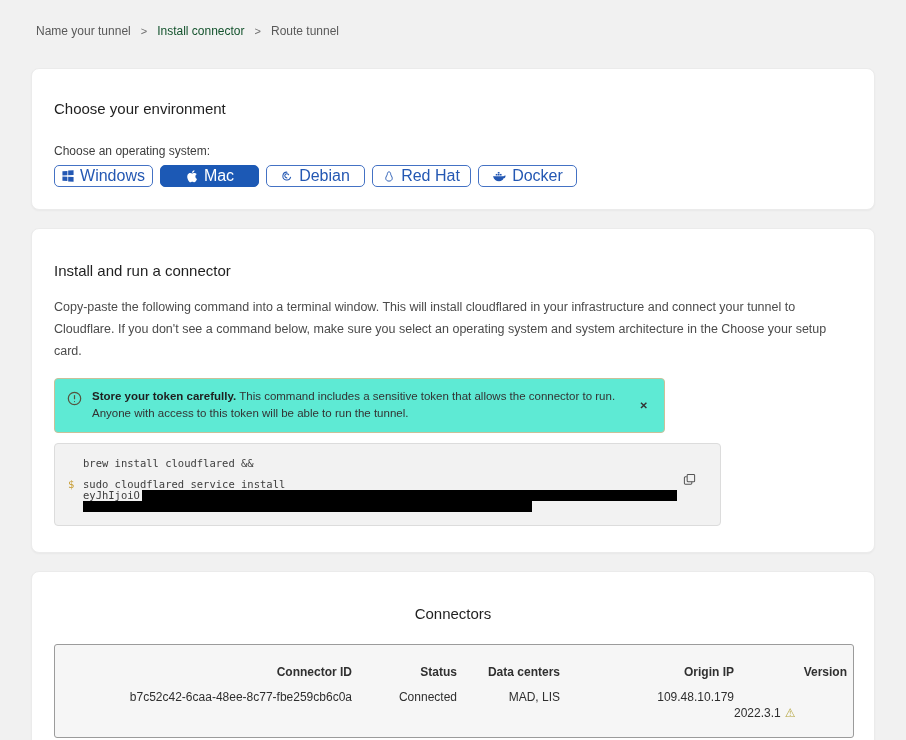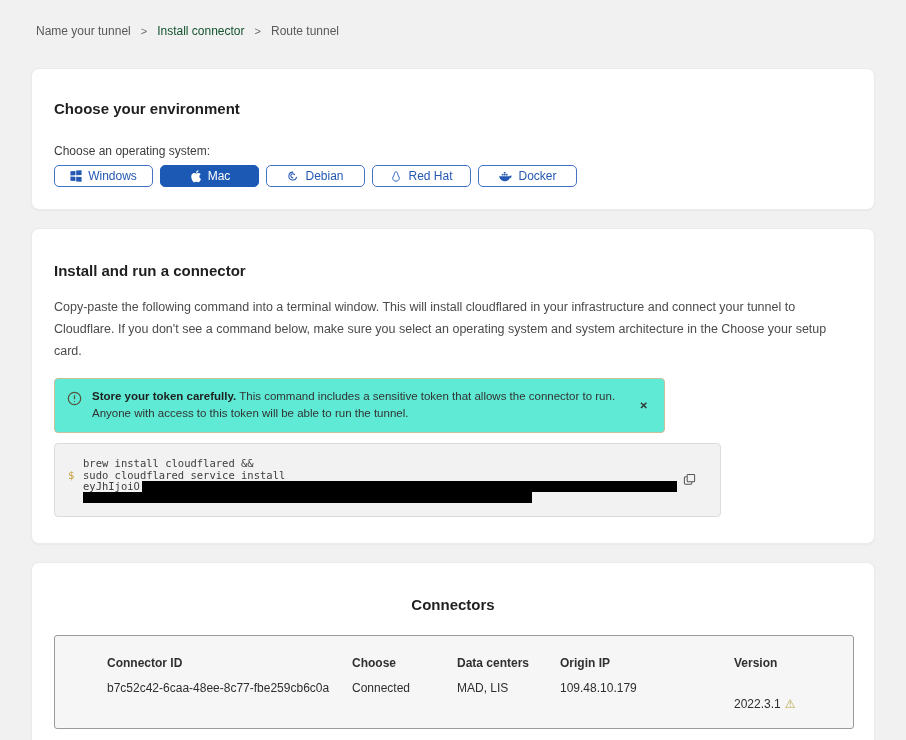--- a/index.html
+++ b/index.html
@@ -26,38 +26,38 @@
     width:844px;
     margin:0 0 0 31px;
     background:#ffffff;
     border:1px solid #ebebeb;
     border-radius:8px;
     box-shadow:0 1px 2px rgba(0,0,0,0.04);
     padding:0 22px;
   }
   .card-title {
     font-size:15px;
-    font-weight:bold;
+    font-weight:normal;
     color:#1f1f1f;
   }
 
   
   #env-card { margin-top:30px; padding-bottom:22px; }
   #env-card .card-title { padding-top:31px; }
   .os-label { margin-top:27px; font-size:12px; color:#3d3d3d; }
   .os-row { display:flex; gap:7px; margin-top:7px; }
   .os-btn {
     width:99px; height:22px;
     display:flex; align-items:center; justify-content:center; gap:6px;
     background:#ffffff;
     border:1px solid #4472c4;
     border-radius:5px;
     color:#2458b3;
     font-family:"Liberation Sans", sans-serif;
-    font-size:12px;
+    font-size:16px;
     cursor:pointer;
   }
   .os-btn svg { display:block; }
   .os-btn.selected {
     background:#1c59b5;
     border-color:#1c59b5;
     color:#ffffff;
   }
 
   
@@ -104,21 +104,21 @@
     border:1px solid #dcdcdc;
     border-radius:4px;
     padding:13px 14px 13px 13px;
     font-family:"DejaVu Sans Mono", monospace;
     font-size:10.5px;
     color:#3d3d3d;
     position:relative;
   }
   .code-line { display:flex; line-height:12px; }
   .code-line .prompt { flex:0 0 15px; color:#c9a03c; }
-  .code-line.first { }
+  .code-line.first { margin-bottom:9px; }
   .token-line { padding-left:15px; line-height:11px; white-space:nowrap; }
   .redact {
     display:inline-block;
     background:#000000;
     height:11px;
     vertical-align:text-bottom;
   }
   .redact.r1 { width:535px; margin-left:2px; }
   .redact.r2 { width:449px; }
   .copy-btn {
@@ -130,20 +130,21 @@
   
   #connectors-card { margin-top:18px; padding-bottom:18px; }
   #connectors-card .card-title { padding-top:33px;text-align:center; }
   .conn-table {
     margin-top:22px;
     width:800px;
     background:#f6f6f6;
     border:1px solid #9b9b9b;
     border-radius:3px;
     padding:20px 6px 17px 52px;
+    text-align:right;
   }
   .conn-grid {
     display:grid;
     grid-template-columns:245px 105px 103px 174px 1fr;
     row-gap:11px;
     font-size:12px;
   }
   .conn-grid .hdr { font-weight:bold; color:#303030; }
   .conn-grid .val { color:#2e2e2e; }
   .status-connected { color:#3f9364; }
@@ -265,21 +266,21 @@
         </svg>
     </button>
   </div>
 </section>
 
 <section class="card" id="connectors-card">
   <h2 class="card-title">Connectors</h2>
   <div class="conn-table">
     <div class="conn-grid">
       <div class="hdr">Connector ID</div>
-      <div class="hdr">Choose</div>
+      <div class="hdr">Status</div>
       <div class="hdr">Data centers</div>
       <div class="hdr">Origin IP</div>
       <div class="hdr">Version</div>
 
       <div class="val">b7c52c42-6caa-48ee-8c77-fbe259cb6c0a</div>
       <div class="val status-connected">Connected</div>
       <div class="val">MAD, LIS</div>
       <div class="val">109.48.10.179</div>
       <div class="val version-cell">
         <span>2022.3.1</span>

